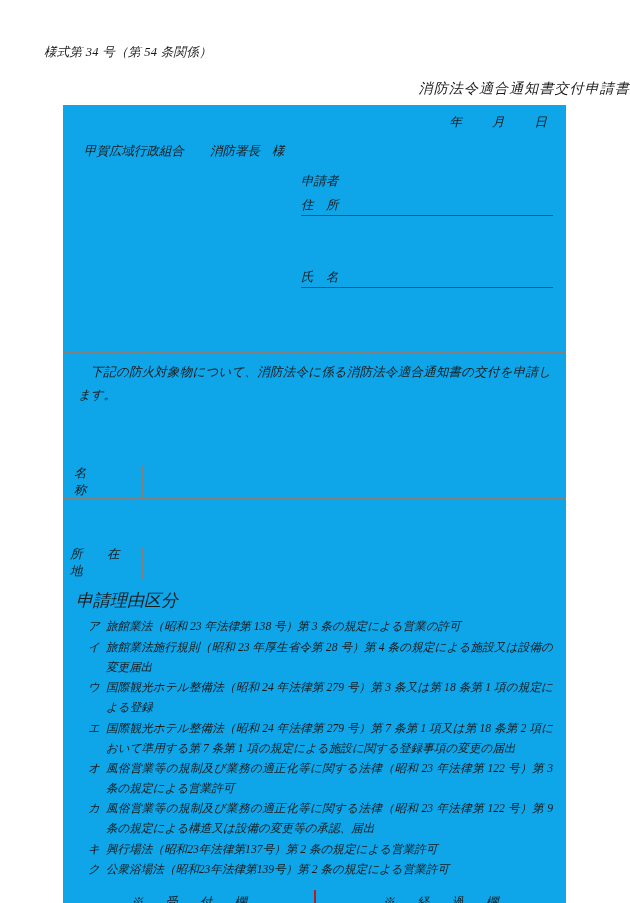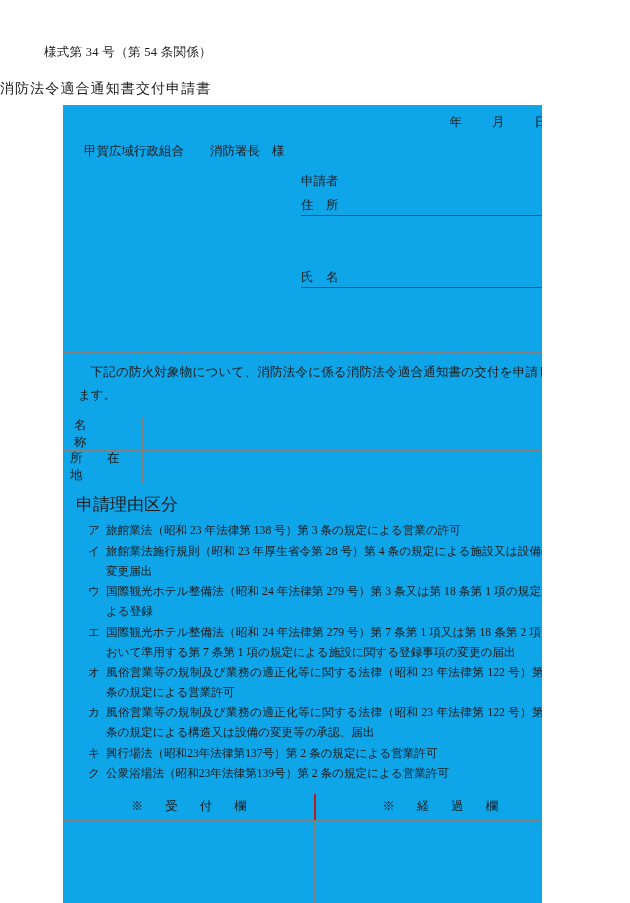--- a/index.html
+++ b/index.html
@@ -13,42 +13,43 @@
     height: 903px;
     position: relative;
     font-family: "Liberation Serif", "DejaVu Serif", serif;
     color: #1a1a1a;
     -webkit-font-smoothing: antialiased;
   }
 
   .page {
     position: absolute;
     inset: 0;
-    width: 542px;
+    width: 630px;
     height: 903px;
     overflow: hidden;
+    font-style: italic;
   }
 
   
   .form-no {
     position: absolute;
     left: 44px;
     top: 44px;
     font-size: 12.5px;
     letter-spacing: 0.3px;
     white-space: nowrap;
   }
 
   
   .doc-title {
     position: absolute;
     left: 0;
     top: 80px;
     width: 630px;
-    text-align: left;
+    text-align: right;
     font-size: 14px;
     letter-spacing: 1.1px;
   }
 
   
   .frame {
     position: absolute;
     left: 63px;
     top: 105px;
     width: 503px;
@@ -120,20 +121,21 @@
     line-height: 1.85;
     text-align: justify;
     margin-top: 41px;
   }
   .band-statement p { margin: 0; text-indent: 1em; }
 
   
   .row-split {
     display: flex;
     height: 32px;
+    margin-top: 48px;
   }
   .row-split .cell-label {
     width: 79px;
     flex: 0 0 79px;
     border-right: 1px solid #808080;
     box-sizing: border-box;
     display: flex;
     align-items: center;
     justify-content: center;
     font-size: 12.5px;

